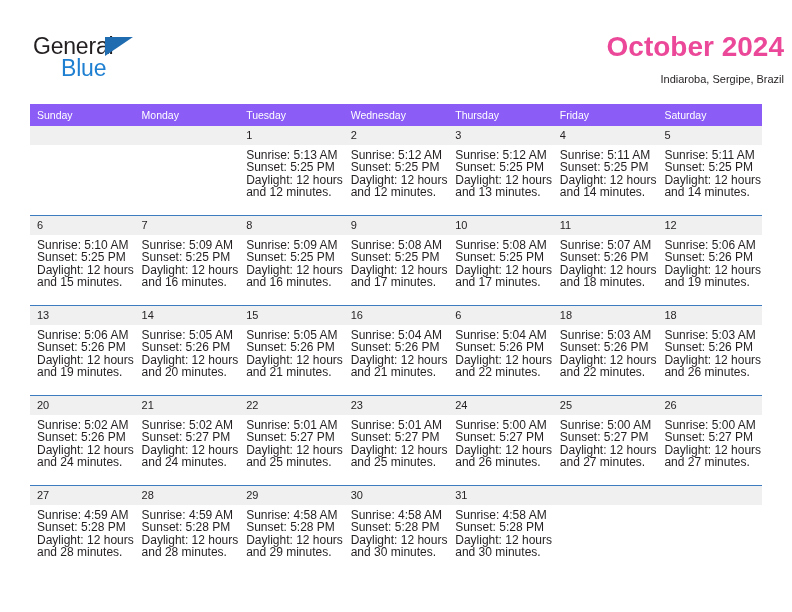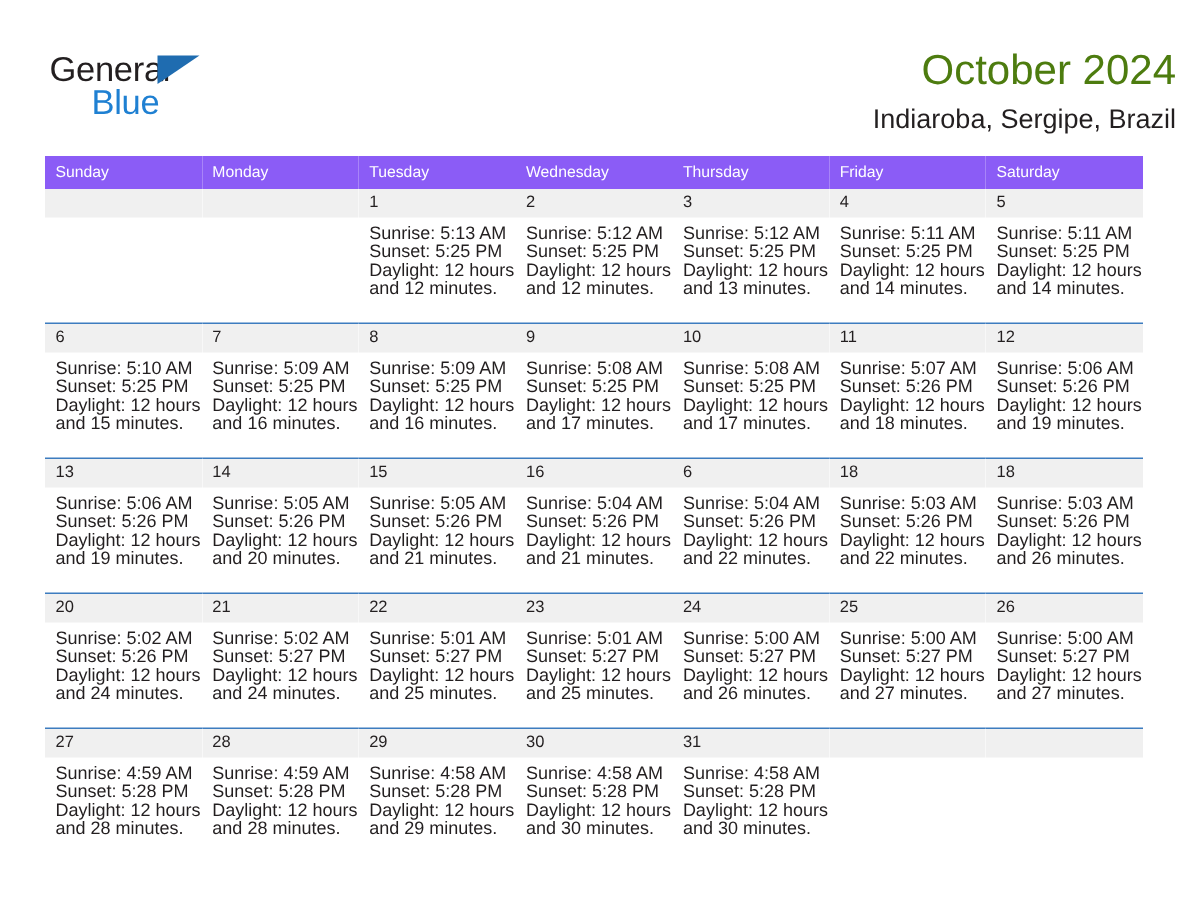--- a/index.html
+++ b/index.html
@@ -68,27 +68,27 @@
   }
 
   .title-block {
     position: absolute;
     right: 36px;
     top: 30px;
     text-align: right;
   }
   .cal-title {
     font-size: 28px;
-    font-weight: normal;
-    color: #4d7c0f;
+    font-weight: bold;
+    color: #ec4899;
     line-height: 34px;
     white-space: nowrap;
   }
   .cal-subtitle {
-    font-size: 18px;
+    font-size: 11px;
     font-weight: normal;
     color: #231f20;
     line-height: 22px;
     margin-top: 4px;
     white-space: nowrap;
   }
 
   
   .calendar {
     position: absolute;

